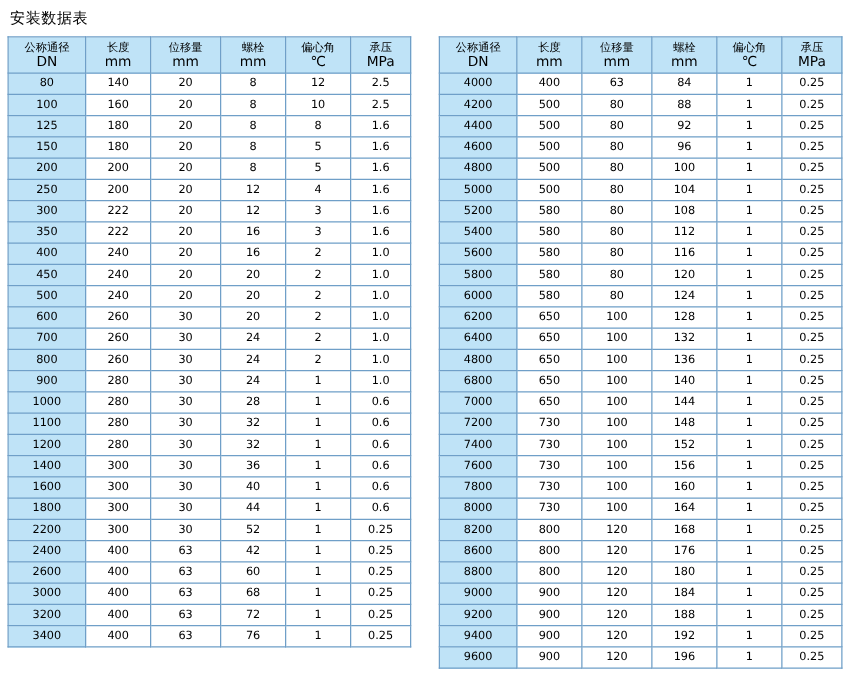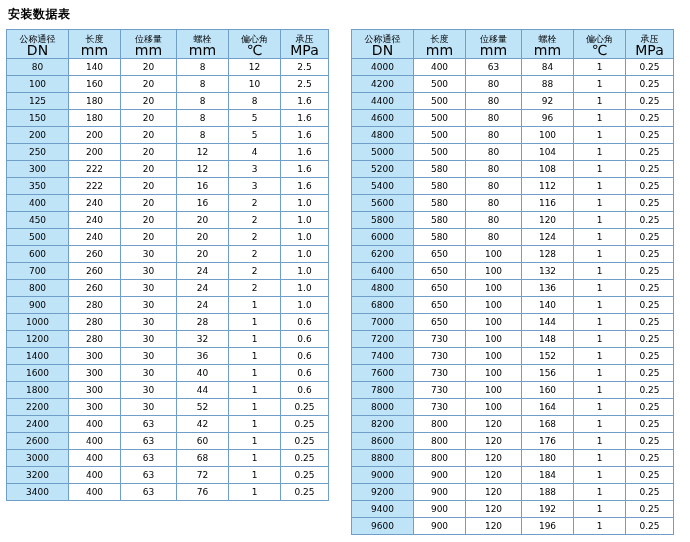--- a/index.html
+++ b/index.html
@@ -16,21 +16,21 @@
   }
   .page {
     position: relative;
     width: 690px;
     height: 542px;
     box-sizing: border-box;
     padding: 6px 6px 0 6px;
   }
   .title {
     font-size: 12px;
-    font-weight: bold;
+    font-weight: normal;
     letter-spacing: 0.5px;
     margin: 1px 0 8px 2px;
     line-height: 14px;
   }
   .tables {
     display: flex;
     flex-direction: row;
     align-items: flex-start;
     gap: 22px;
   }
@@ -54,21 +54,21 @@
     height: 26px;
     padding: 1px 8px;
   }
   .hdr-main {
     display: block;
     font-size: 9px;
     line-height: 11px;
   }
   .hdr-sub {
     display: block;
-    font-size: 14px;
+    font-size: 11px;
     line-height: 10px;
   }
   td.dn {
     background: #bfe3f7;
   }
   td.val {
     background: #ffffff;
   }
   
   .t-left col.c0 { width: 62px; }
@@ -254,20 +254,28 @@
           </tr>
           <tr>
             <td class="dn">1000</td>
             <td class="val">280</td>
             <td class="val">30</td>
             <td class="val">28</td>
             <td class="val">1</td>
             <td class="val">0.6</td>
           </tr>
           <tr>
+            <td class="dn">1100</td>
+            <td class="val">280</td>
+            <td class="val">30</td>
+            <td class="val">32</td>
+            <td class="val">1</td>
+            <td class="val">0.6</td>
+          </tr>
+          <tr>
             <td class="dn">1200</td>
             <td class="val">280</td>
             <td class="val">30</td>
             <td class="val">32</td>
             <td class="val">1</td>
             <td class="val">0.6</td>
           </tr>
           <tr>
             <td class="dn">1400</td>
             <td class="val">300</td>

